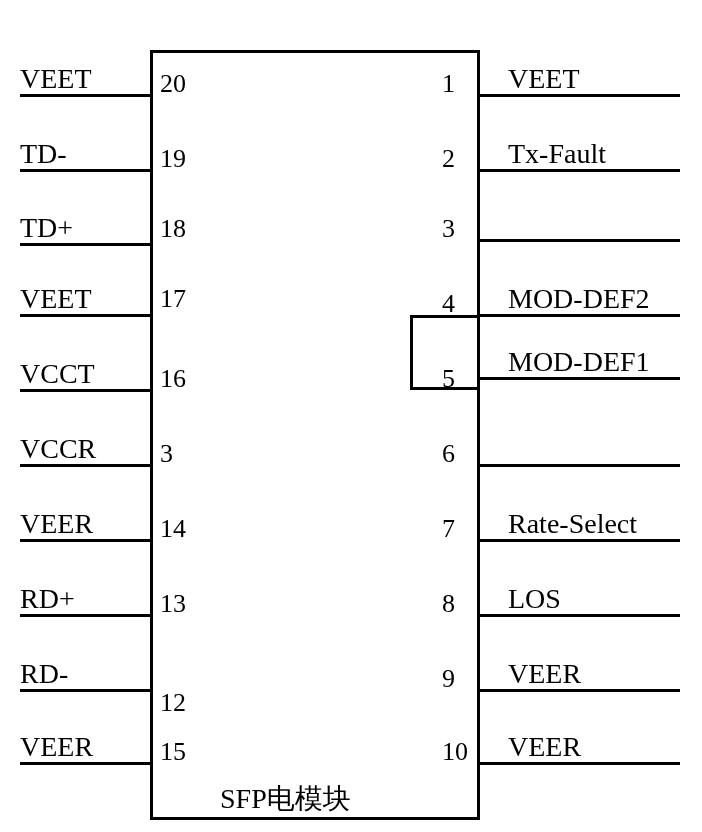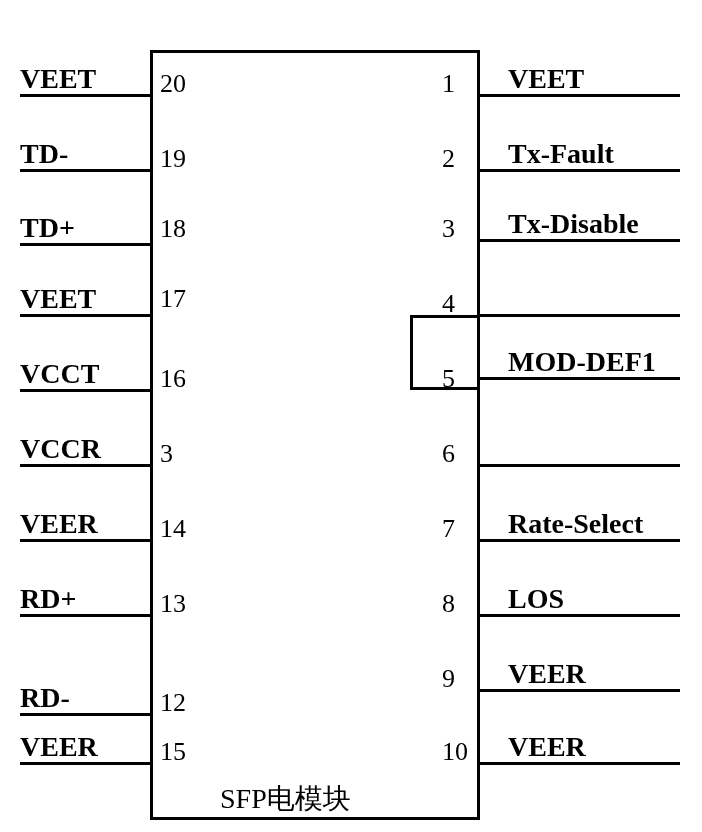--- a/index.html
+++ b/index.html
@@ -26,21 +26,20 @@
       position: absolute;
       left: 220px;
       top: 780px;
       font-size: 28px;
     }
     .pin-row {
       position: absolute;
       display: flex;
       align-items: flex-end;
       height: 32px;
-      font-weight: bold;
     }
     .pin-left {
       left: 20px;
       width: 160px;
     }
     .pin-right {
       left: 450px;
       width: 248px;
     }
     .pin-label {
@@ -137,21 +136,21 @@
   <span class="wire wire-left"></span>
 </div>
 <span class="pin-num pin-num-left" style="top:514px">14</span>
 
 <div class="pin-row pin-left" style="top:585px">
   <span class="pin-label pin-label-left">RD+</span>
   <span class="wire wire-left"></span>
 </div>
 <span class="pin-num pin-num-left" style="top:589px">13</span>
 
-<div class="pin-row pin-left" style="top:684px">
+<div class="pin-row pin-left" style="top:660px">
   <span class="pin-label pin-label-left">RD-</span>
   <span class="wire wire-left"></span>
 </div>
 <span class="pin-num pin-num-left" style="top:688px">12</span>
 
 <div class="pin-row pin-left" style="top:733px">
   <span class="pin-label pin-label-left">VEER</span>
   <span class="wire wire-left"></span>
 </div>
 <span class="pin-num pin-num-left" style="top:737px">15</span>
@@ -163,26 +162,26 @@
 <span class="pin-num pin-num-right" style="top:69px">1</span>
 
 <div class="pin-row pin-right" style="top:140px">
   <span class="wire wire-right"></span>
   <span class="pin-label pin-label-right">Tx-Fault</span>
 </div>
 <span class="pin-num pin-num-right" style="top:144px">2</span>
 
 <div class="pin-row pin-right" style="top:210px">
   <span class="wire wire-right"></span>
-  <span class="pin-label pin-label-right">Tx-Disable</span>
 </div>
 <span class="pin-num pin-num-right" style="top:214px">3</span>
 
 <div class="pin-row pin-right" style="top:285px">
   <span class="wire wire-right"></span>
+  <span class="pin-label pin-label-right">MOD-DEF2</span>
 </div>
 <span class="pin-num pin-num-right" style="top:289px">4</span>
 
 <div class="pin-row pin-right" style="top:348px">
   <span class="wire wire-right"></span>
   <span class="pin-label pin-label-right">MOD-DEF1</span>
 </div>
 <span class="pin-num pin-num-right" style="top:364px">5</span>
 
 <div class="pin-row pin-right" style="top:435px">

